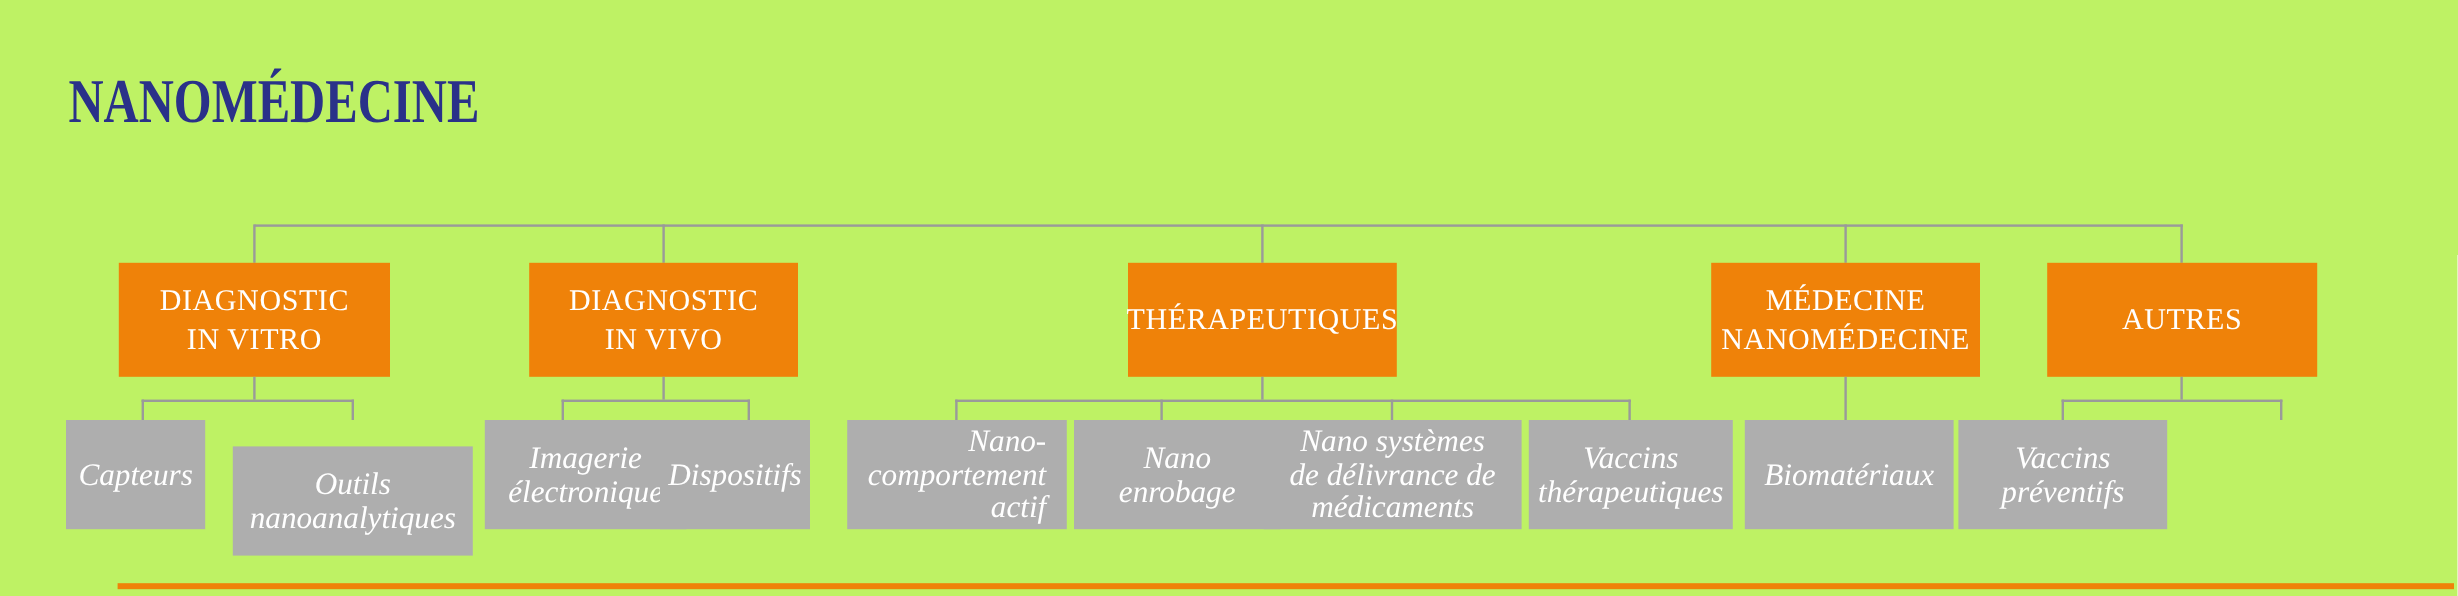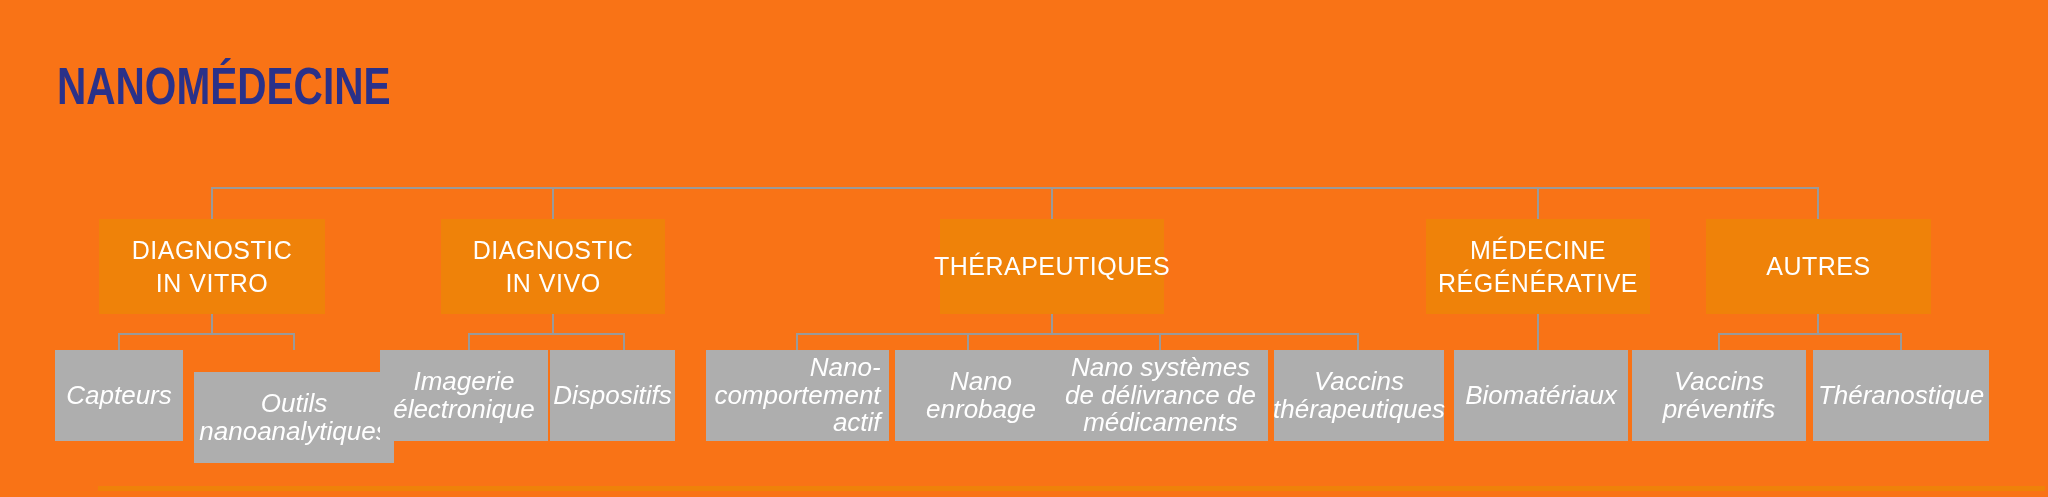--- a/index.html
+++ b/index.html
@@ -1,22 +1,22 @@
 <!DOCTYPE html>
 <html><head>
 <meta charset="utf-8">
 <style>
   html, body { margin: 0; padding: 0; background: #ffffff; }
   #canvas {
     position: relative;
     width: 2048px;
     height: 497px;
-    background: #f97316;
+    background: #bef264;
     overflow: hidden;
-    font-family: Liberation Sans, sans-serif;
+    font-family: Liberation Serif, serif;
   }
   .page-title {
     position: absolute;
     left: 57px;
     top: 56px;
     color: #2A3189;
     font-size: 52px;
     font-weight: 700;
     letter-spacing: 0px;
     transform: scaleX(0.78);
@@ -81,21 +81,21 @@
   <div class="vline" style="left:1051px; top:187px; height:32px;"></div>
   <div class="vline" style="left:1537px; top:187px; height:32px;"></div>
   <div class="vline" style="left:1817px; top:187px; height:32px;"></div>
 
   <div class="cat" style="left:99px;  width:226px;">DIAGNOSTIC
 IN VITRO</div>
   <div class="cat" style="left:441px; width:224px;">DIAGNOSTIC
 IN VIVO</div>
   <div class="cat" style="left:940px; width:224px;">THÉRAPEUTIQUES</div>
   <div class="cat" style="left:1426px;width:224px;">MÉDECINE
-RÉGÉNÉRATIVE</div>
+NANOMÉDECINE</div>
   <div class="cat" style="left:1706px;width:225px;">AUTRES</div>
 
   <div class="vline" style="left:211px; top:314px; height:19px;"></div>
   <div class="hline" style="left:118px; top:333px; width:177px;"></div>
   <div class="vline" style="left:118px; top:333px; height:17px;"></div>
   <div class="vline" style="left:293px; top:333px; height:17px;"></div>
 
   <div class="vline" style="left:552px; top:314px; height:19px;"></div>
   <div class="hline" style="left:468px; top:333px; width:157px;"></div>
   <div class="vline" style="left:468px; top:333px; height:17px;"></div>
@@ -108,36 +108,35 @@
   <div class="vline" style="left:1159px; top:333px; height:17px;"></div>
   <div class="vline" style="left:1357px; top:333px; height:17px;"></div>
 
   <div class="vline" style="left:1537px; top:314px; height:36px;"></div>
 
   <div class="vline" style="left:1817px; top:314px; height:19px;"></div>
   <div class="hline" style="left:1718px; top:333px; width:184px;"></div>
   <div class="vline" style="left:1718px; top:333px; height:17px;"></div>
   <div class="vline" style="left:1900px; top:333px; height:17px;"></div>
 
-  <div class="sub" style="left:55px;  width:128px;text-align:center;">Capteurs</div>
+  <div class="sub" style="left:55px;  width:116px;text-align:center;">Capteurs</div>
   <div class="sub" style="left:194px; width:200px;margin-top:22px;">Outils
 nanoanalytiques</div>
-  <div class="sub" style="left:380px; width:168px;">Imagerie
+  <div class="sub" style="left:404px; width:168px;">Imagerie
 électronique</div>
   <div class="sub" style="left:550px; width:125px;">Dispositifs</div>
   <div class="sub" style="left:706px; width:183px;text-align:right;">Nano-
 comportement
 actif</div>
   <div class="sub" style="left:895px; width:172px;">Nano
 enrobage</div>
   <div class="sub" style="left:1053px;width:215px;">Nano systèmes
 de délivrance de
 médicaments</div>
   <div class="sub" style="left:1274px;width:170px;">Vaccins
 thérapeutiques</div>
   <div class="sub" style="left:1454px;width:174px;">Biomatériaux</div>
   <div class="sub" style="left:1632px;width:174px;">Vaccins
 préventifs</div>
-  <div class="sub" style="left:1813px;width:176px;">Théranostique</div>
 
   <div class="accent-bar"></div>
 
 </div>
 
 </body></html>

